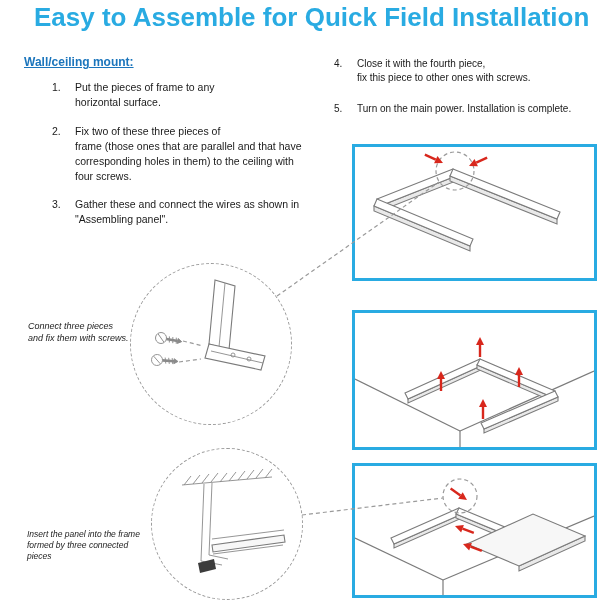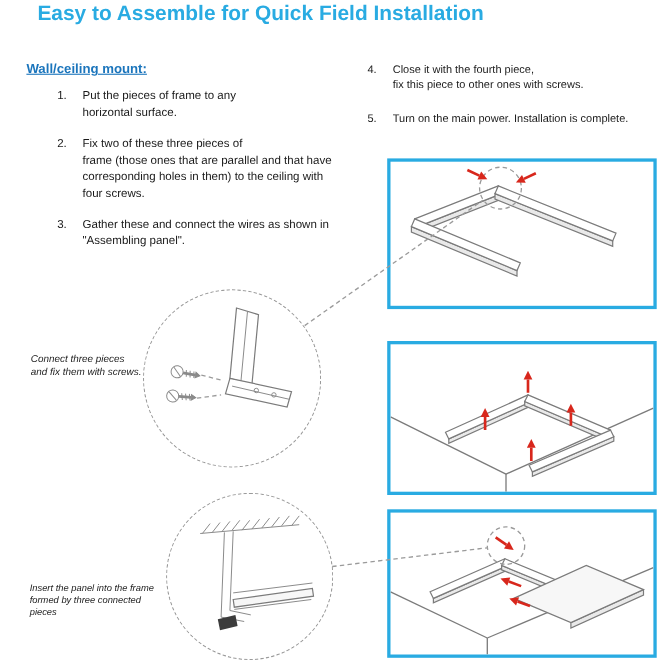--- a/index.html
+++ b/index.html
@@ -4,21 +4,21 @@
 <style>
   * { box-sizing: border-box; }
   html, body { margin:0; padding:0; }
   body {
     width:600px; height:600px; position:relative; overflow:hidden;
     background:#ffffff; color:var(--text_dark, #1a1a1a);
     font-family:"Liberation Sans", sans-serif;
   }
   .abs { position:absolute; }
 
-  .page-title { left:34px; top:2px; font-size:19px; font-weight:bold;
+  .page-title { left:34px; top:2px; font-size:26px; font-weight:bold;
                 color:var(--title_blue,#29ABE2); white-space:nowrap; }
   .section-heading { left:24px; top:55px; font-size:12px; font-weight:bold;
                      color:var(--heading_blue,#1B75BC); text-decoration:underline; }
 
   .steps { display:flex; flex-direction:column; }
   .steps-left  { left:52px; top:80px; width:290px; gap:14px; }
   .steps-right { left:334px; top:57px; width:300px; gap:17px; font-size:10px; }
   .step { display:flex; font-size:10.5px; line-height:1.42; }
   .steps-right .step { font-size:10px; }
   .step-num  { width:14px; flex:none; margin-right:9px; }

